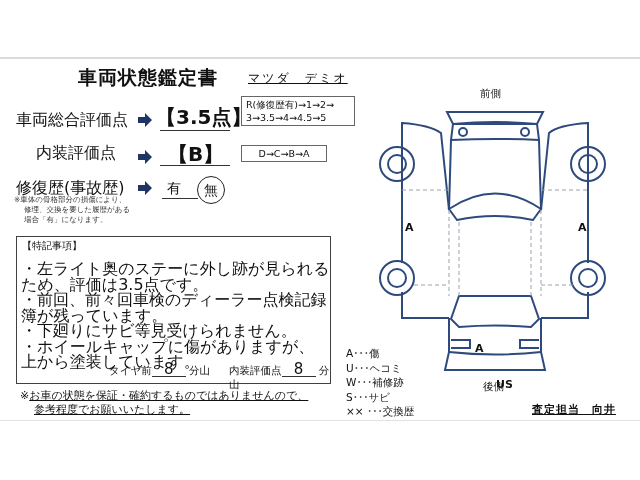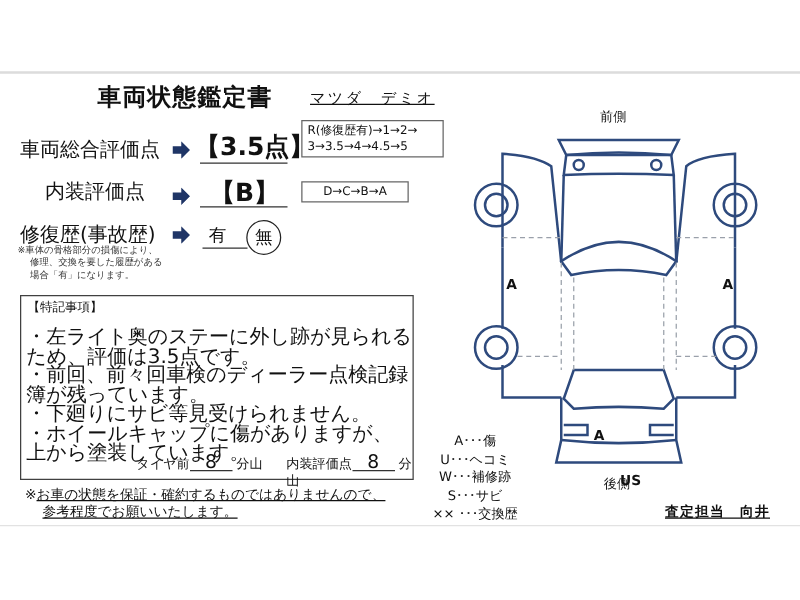--- a/index.html
+++ b/index.html
@@ -22,21 +22,21 @@
 
   .remarks{left:16px;top:236px;width:313px;height:146px;border:1px solid #404040;}
   .remarks-title{position:absolute;left:5px;top:2px;font-size:10px;}
   .remarks-list{position:absolute;left:4px;top:24px;font-size:16px;line-height:15.5px;margin:0;padding:0;list-style:none;}
   .tire{position:absolute;top:125px;font-size:10.5px;}
   .tire .num{display:inline-block;width:34px;text-align:center;border-bottom:1px solid #333;font-size:15px;line-height:14px;}
 
   .disclaimer{left:20px;top:389px;font-size:11px;line-height:14px;}
   .disclaimer span{text-decoration:underline;}
 
-  .legend{left:346px;top:346px;font-size:10.5px;line-height:14.5px;text-align:center;}
+  .legend{left:346px;top:346px;font-size:10.5px;line-height:14.5px;}
   .front-label{left:480px;top:87px;font-size:10.5px;}
   .rear-label{left:483px;top:380px;font-size:10.5px;}
   .inspector{left:532px;top:402px;font-size:11px;text-decoration:underline;font-weight:bold;letter-spacing:1px;}
   .dmg{position:absolute;font-size:11px;font-weight:bold;}
 </style>
 </head>
 <body>
 
 <div class="abs hr-top"></div>
 

